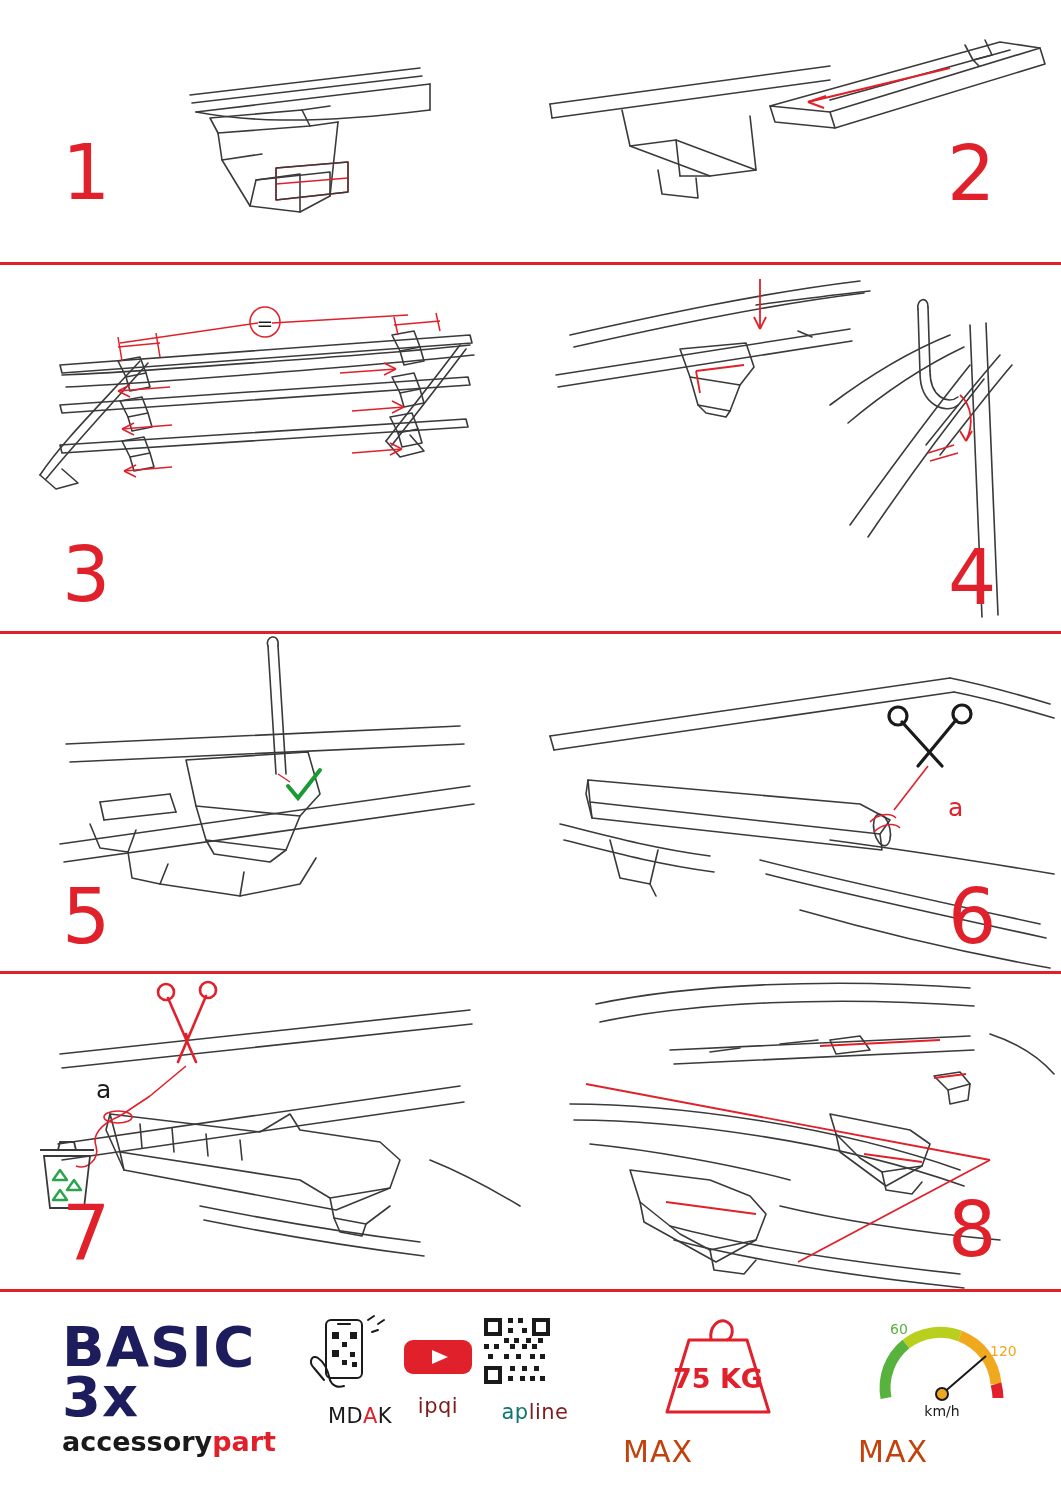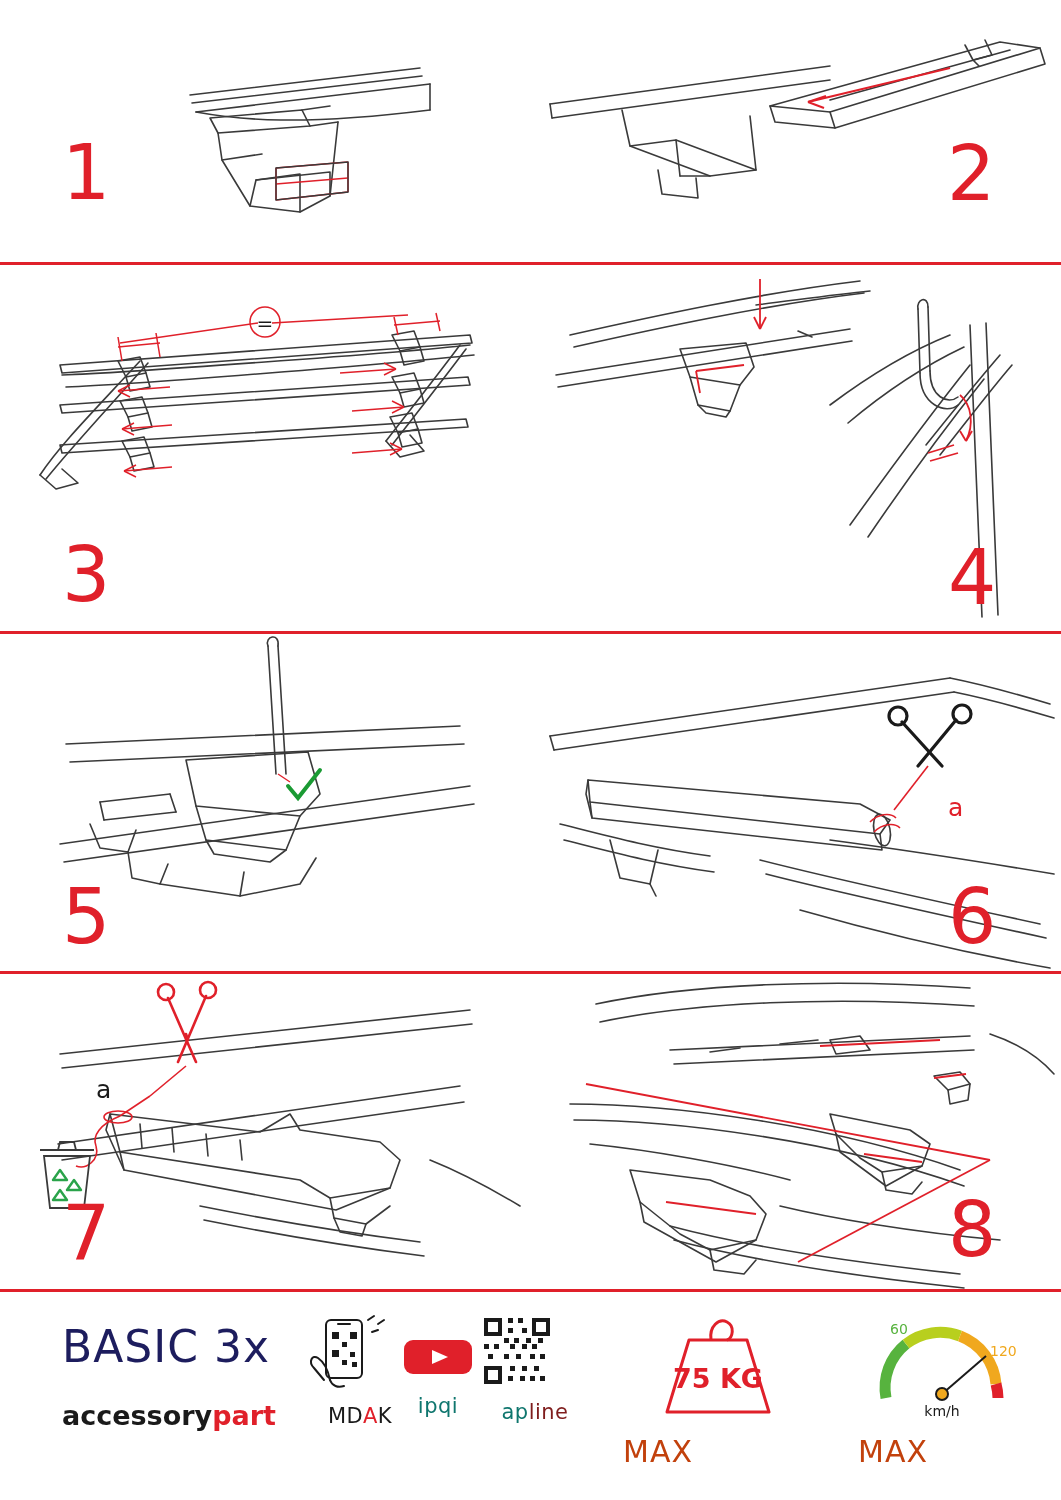--- a/index.html
+++ b/index.html
@@ -60,31 +60,31 @@
     height: 208px;
   }
   .brand {
     position: absolute;
     left: 62px;
     top: 30px;
     width: 230px;
   }
   .brand-title {
     font-family: "DejaVu Sans", sans-serif;
-    font-size: 44px;
-    font-weight: 400;
+    font-size: 56px;
+    font-weight: 700;
     letter-spacing: 1px;
     color: #1d1d5e;
     line-height: 50px;
   }
   .brand-title .x {
     color: #1d1d5e;
   }
   .brand-sub {
-    margin-top: 28px;
+    margin-top: 4px;
     font-family: "DejaVu Sans", sans-serif;
     font-size: 27px;
     font-weight: 700;
     letter-spacing: 0px;
   }
   .brand-sub .a1 { color: #1a1a1a; }
   .brand-sub .a2 { color: #e0202a; }
 
   .logo-block {
     position: absolute;
@@ -92,21 +92,21 @@
   }
   .logo-label {
     font-family: "DejaVu Sans", sans-serif;
     font-size: 21px;
     font-weight: 500;
     letter-spacing: 0.5px;
     margin-top: 8px;
   }
   .mdak-label .m1 { color: #1a1a1a; }
   .mdak-label .m2 { color: #e0202a; }
-  .ipqi-label { color: #0f766e; }
+  .ipqi-label { color: #7f1d1d; }
   .apline-label .p1 { color: #0f766e; }
   .apline-label .p2 { color: #7f1d1d; }
 
   .max-block {
     position: absolute;
     text-align: left;
   }
   .max-caption {
     font-family: "DejaVu Sans", sans-serif;
     font-size: 30px;

